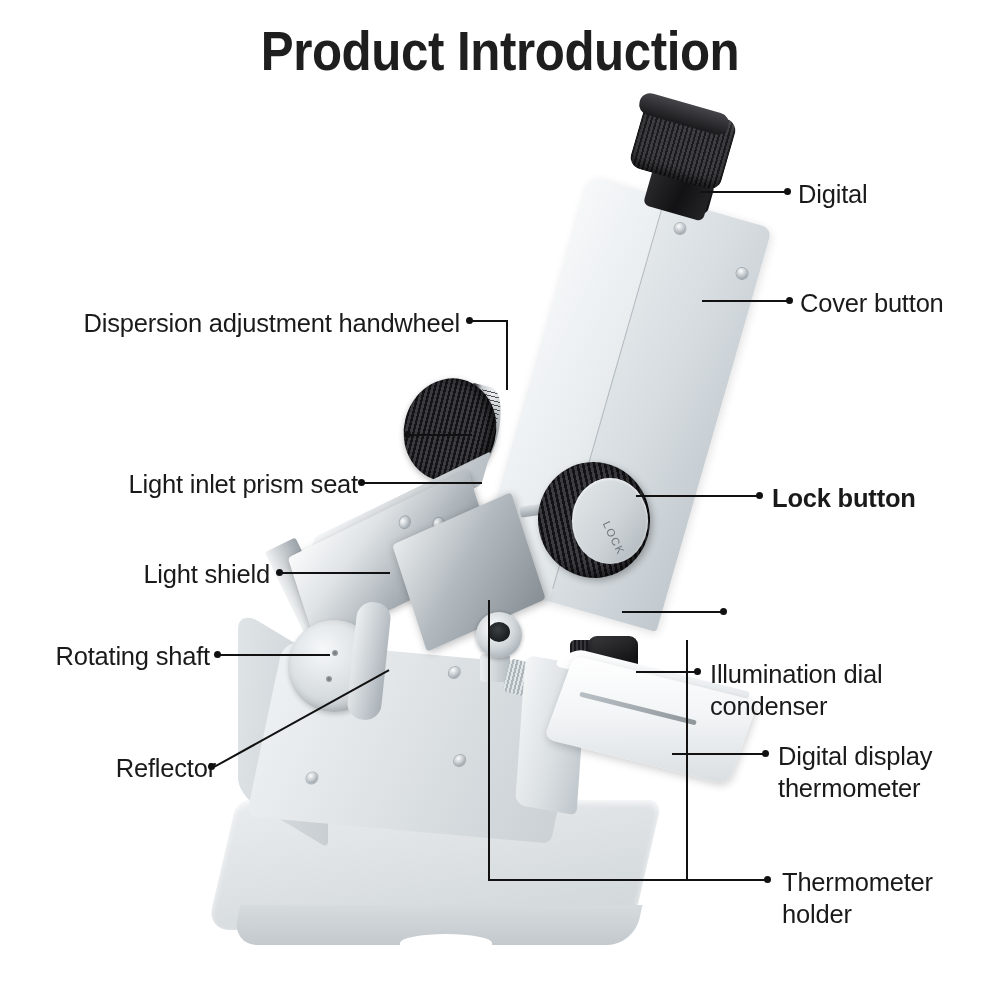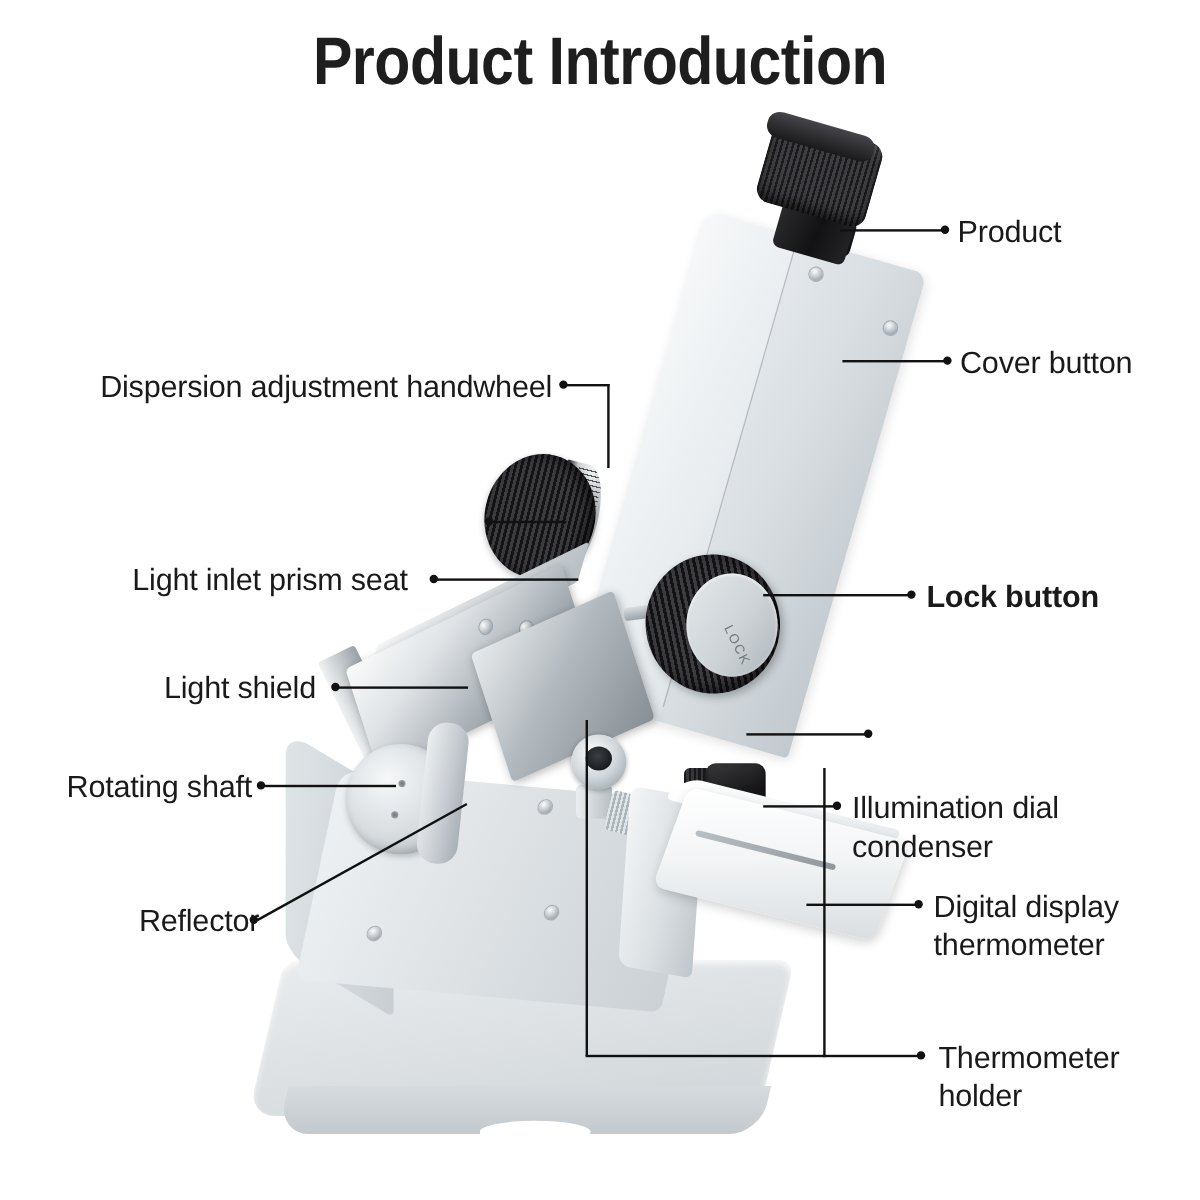--- a/index.html
+++ b/index.html
@@ -342,45 +342,45 @@
     <div class="thermo"></div>
     <div class="thermo-slot"></div>
 
     <div class="lock-stem"></div>
     <div class="lock-ring"></div>
     <div class="lock-face"></div>
     <div class="lock-txt">LOCK</div>
   </div>
 
 
-  <div class="lbl r" style="left:798px;top:178px;">Product</div>
+  <div class="lbl r" style="left:798px;top:178px;">Digital</div>
   <div class="leader lh" style="left:700px;top:191px;width:86px;"></div>
   <div class="dot" style="left:784px;top:188px;"></div>
 
   <div class="lbl r" style="left:800px;top:287px;">Cover button</div>
   <div class="leader lh" style="left:702px;top:300px;width:86px;"></div>
   <div class="dot" style="left:786px;top:297px;"></div>
 
   <div class="lbl l" style="left:60px;top:307px;width:400px;">Dispersion adjustment handwheel</div>
   <div class="dot" style="left:466px;top:317px;"></div>
   <div class="leader lh" style="left:472px;top:320px;width:36px;"></div>
   <div class="leader lv" style="left:506px;top:320px;height:70px;"></div>
 
   <div class="dot" style="left:404px;top:431px;"></div>
   <div class="leader lh" style="left:410px;top:434px;width:62px;"></div>
 
-  <div class="lbl l" style="left:110px;top:468px;width:230px;text-align:center;">Light inlet prism seat</div>
+  <div class="lbl l" style="left:128px;top:468px;width:230px;">Light inlet prism seat</div>
   <div class="dot" style="left:358px;top:479px;"></div>
   <div class="leader lh" style="left:364px;top:482px;width:118px;"></div>
 
   <div class="lbl r" style="left:772px;top:482px;font-weight:bold;">Lock button</div>
   <div class="leader lh" style="left:636px;top:495px;width:122px;"></div>
   <div class="dot" style="left:756px;top:492px;"></div>
 
-  <div class="lbl l" style="left:130px;top:558px;width:140px;text-align:center;">Light shield</div>
+  <div class="lbl l" style="left:130px;top:558px;width:140px;">Light shield</div>
   <div class="dot" style="left:276px;top:569px;"></div>
   <div class="leader lh" style="left:282px;top:572px;width:108px;"></div>
 
   <div class="leader lh" style="left:622px;top:611px;width:100px;"></div>
   <div class="dot" style="left:720px;top:608px;"></div>
 
   <div class="lbl l" style="left:50px;top:640px;width:160px;text-align:right;">Rotating shaft</div>
   <div class="dot" style="left:214px;top:651px;"></div>
   <div class="leader lh" style="left:220px;top:654px;width:110px;"></div>
 

